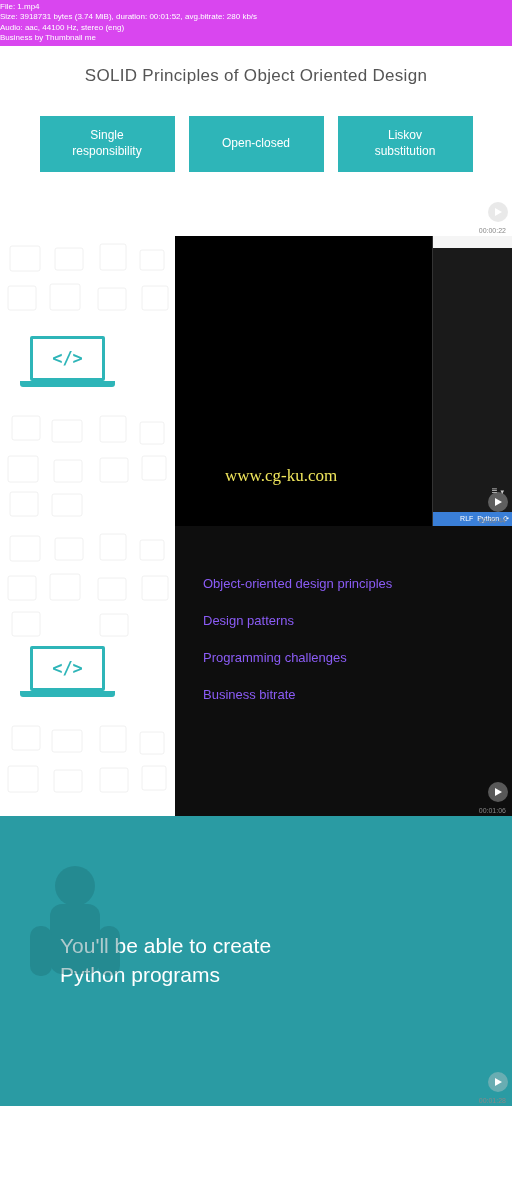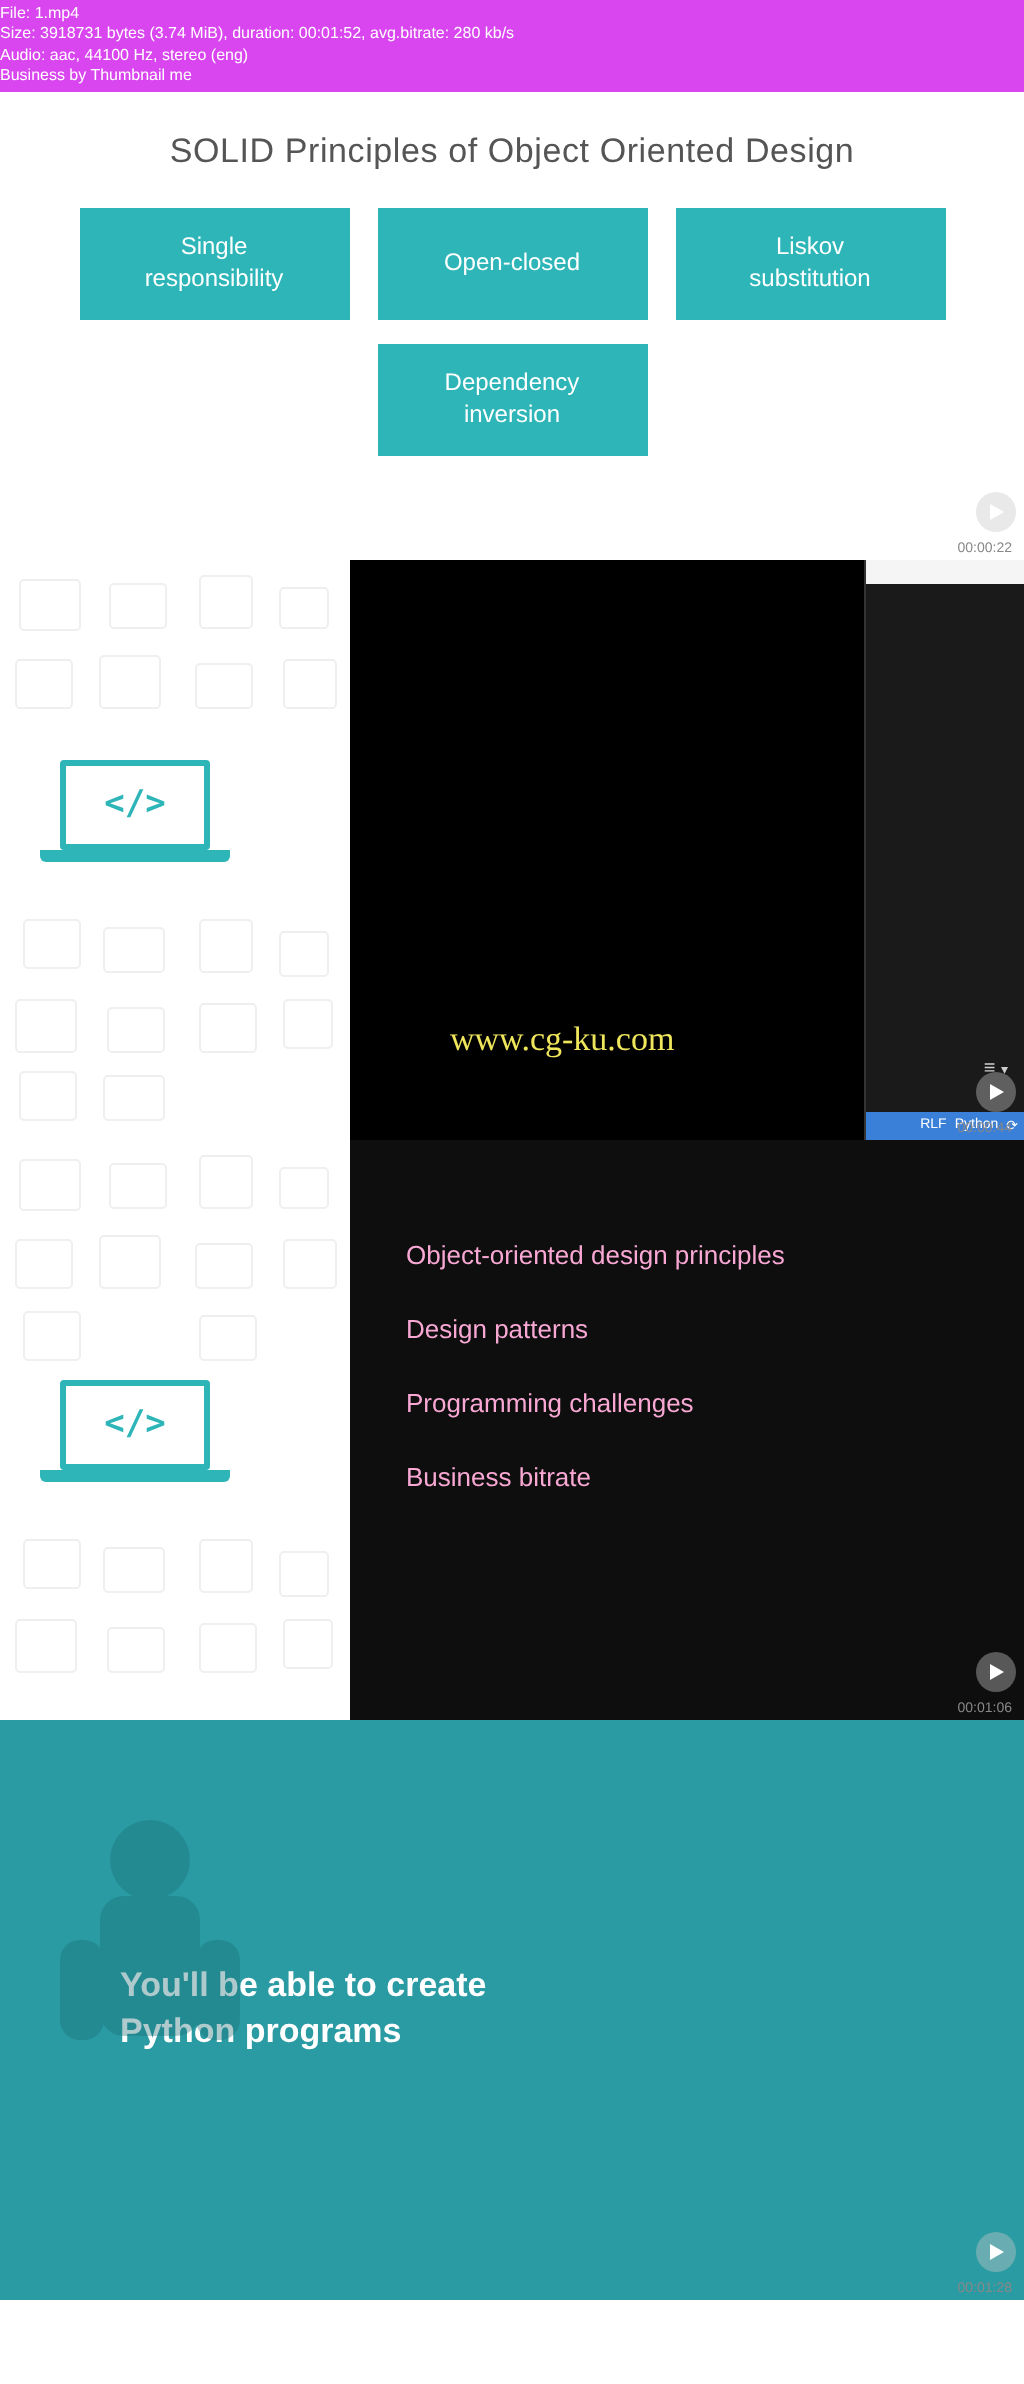--- a/index.html
+++ b/index.html
@@ -1,21 +1,21 @@
 <!DOCTYPE html>
 <html><head>
 <meta charset="utf-8">
 <style>
   * { margin: 0; padding: 0; box-sizing: border-box; }
   body { font-family: -apple-system, Segoe UI, Helvetica, Arial, sans-serif; width: 512px; background: #fff; }
 
   .meta-info { background: #d946ef; color: #fff; font-size: 8px; padding: 2px 0; line-height: 1.3; font-family: Arial, sans-serif; }
   
   .frame1 { background: #fff; padding: 20px 0 40px; position: relative; }
-  .title { text-align: center; font-size: 17px; color: #555; font-weight: 400; margin-bottom: 18px; letter-spacing: 0.3px; }
+  .title { text-align: center; font-size: 17px; color: #555; font-weight: 400; margin-bottom: 30px; letter-spacing: 0.3px; }
   .tile-row { display: flex; justify-content: center; gap: 14px; margin-bottom: 12px; }
   .tile { background: #2eb5b8; color: #fff; width: 135px; height: 56px; display: flex; align-items: center; justify-content: center; text-align: center; font-size: 12px; line-height: 1.3; padding: 6px; }
   
   .nav-circle { position: absolute; right: 4px; width: 20px; height: 20px; border-radius: 50%; background: rgba(200,200,200,0.4); display:flex; align-items:center; justify-content:center; }
   .nav-circle svg { width: 10px; height: 10px; fill: #fff; }
   .nav1 { bottom: 14px; }
   .timestamp { position: absolute; right: 6px; font-size: 7px; color: #888; }
   .ts1 { bottom: 2px; }
 
   .frame2 { position: relative; height: 290px; display: flex; }
@@ -29,26 +29,26 @@
   .wm { color:#f0e65c; font-family:Georgia,serif; font-size:17px; position:absolute; left:50px; bottom:40px; }
   .ide-stub { position:absolute; right:0; top:0; bottom:0; width:80px; background:#1a1a1a; border-left:1px solid #333; }
   .ide-top { height:12px; background:#f5f5f5; }
   .ide-menu { position:absolute; bottom:30px; right:8px; color:#ccc; font-size:10px; }
   .ide-status { position:absolute; bottom:0; left:0; right:0; height:14px; background:#3a7fd8; color:#fff; font-size:7px; display:flex; align-items:center; justify-content:flex-end; padding-right:3px; gap:4px; }
 
   .frame3 { position: relative; height: 290px; display: flex; }
   .f3-left { width: 175px; background: #fff; position: relative; overflow: hidden; }
   .laptop-icon3 { position:absolute; left:30px; top:120px; width:75px; height:55px; }
   .f3-right { flex:1; background:#0e0e0e; position:relative; padding:50px 20px 0 28px; }
-  .bullet { color:#f9a8d4; font-size:13px; margin-bottom:22px; }
+  .bullet { color:#8b5cf6; font-size:13px; margin-bottom:22px; }
   .nav3 { bottom:14px; }
   .ts3 { bottom:2px; }
 
   .frame4 { position: relative; height: 290px; background:#2a9ba3; background-image: linear-gradient(rgba(42,155,163,0.5), rgba(42,155,163,0.7)); display:flex; align-items:center; padding-left:60px; }
-  .f4-text { color:#fff; font-size:17px; font-weight:700; line-height:1.35; }
+  .f4-text { color:#fff; font-size:21px; font-weight:400; line-height:1.35; }
   .nav4 { bottom:14px; }
   .ts4 { bottom:2px; }
   .person-silhouette { position:absolute; left:20px; top:40px; width:120px; height:160px; opacity:0.35; }
 </style>
 </head>
 <body>
 
 <div class="meta-info">
   <div>File: 1.mp4</div>
   <div>Size: 3918731 bytes (3.74 MiB), duration: 00:01:52, avg.bitrate: 280 kb/s</div>
@@ -59,22 +59,20 @@
 <div class="frame1">
   <div class="title">SOLID Principles of Object Oriented Design</div>
   <div class="tile-row">
     <div class="tile" style="white-space:pre-line">Single
 responsibility</div>
     <div class="tile">Open-closed</div>
     <div class="tile" style="white-space:pre-line">Liskov
 substitution</div>
   </div>
   <div class="tile-row">
-    <div class="tile" style="white-space:pre-line">Dependency
-inversion</div>
   </div>
   <div class="nav-circle nav1">
     <svg viewBox="0 0 10 10">
         <polygon points="2,1 9,5 2,9"></polygon>
       </svg>
   </div>
   <div class="timestamp ts1">00:00:22</div>
 </div>
 
 <div class="frame2">

